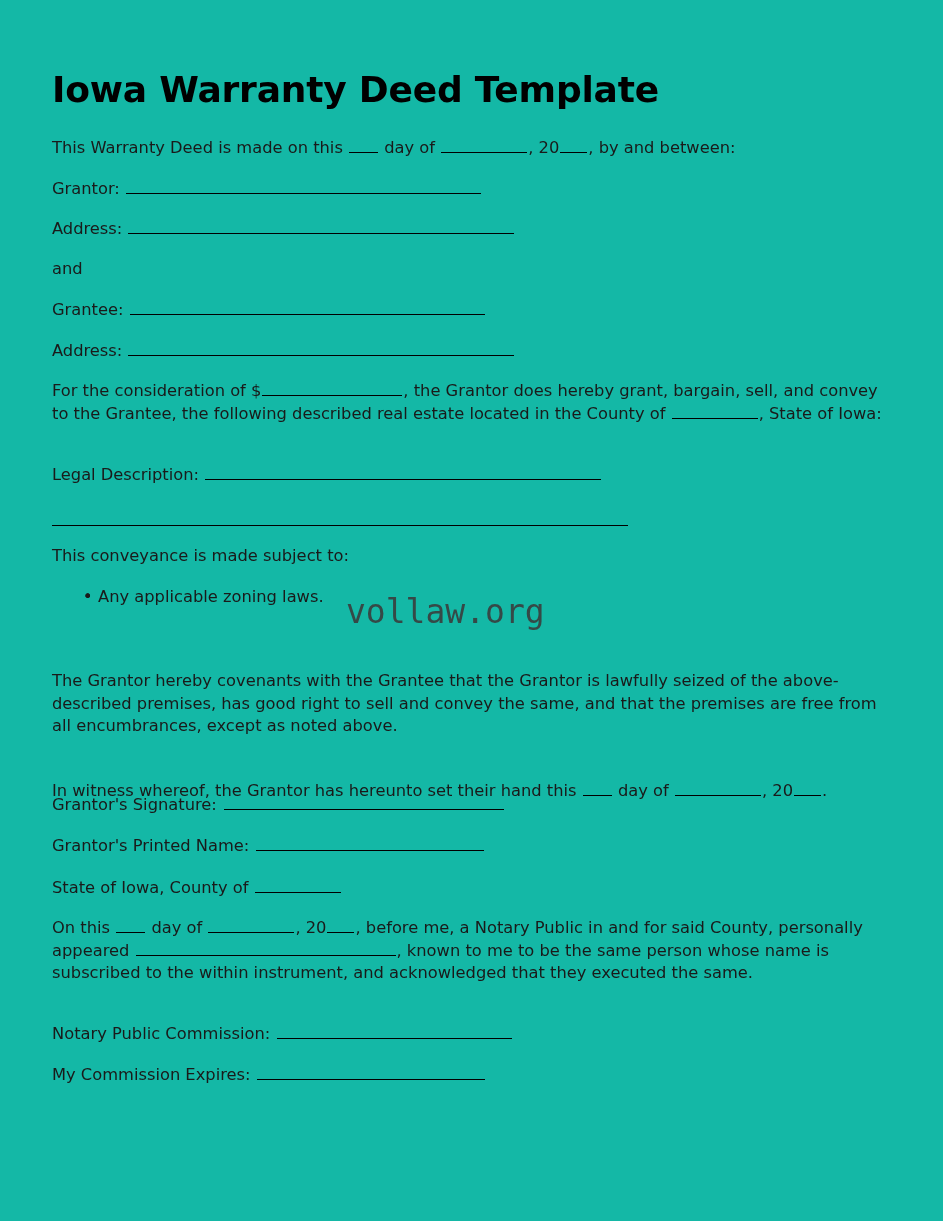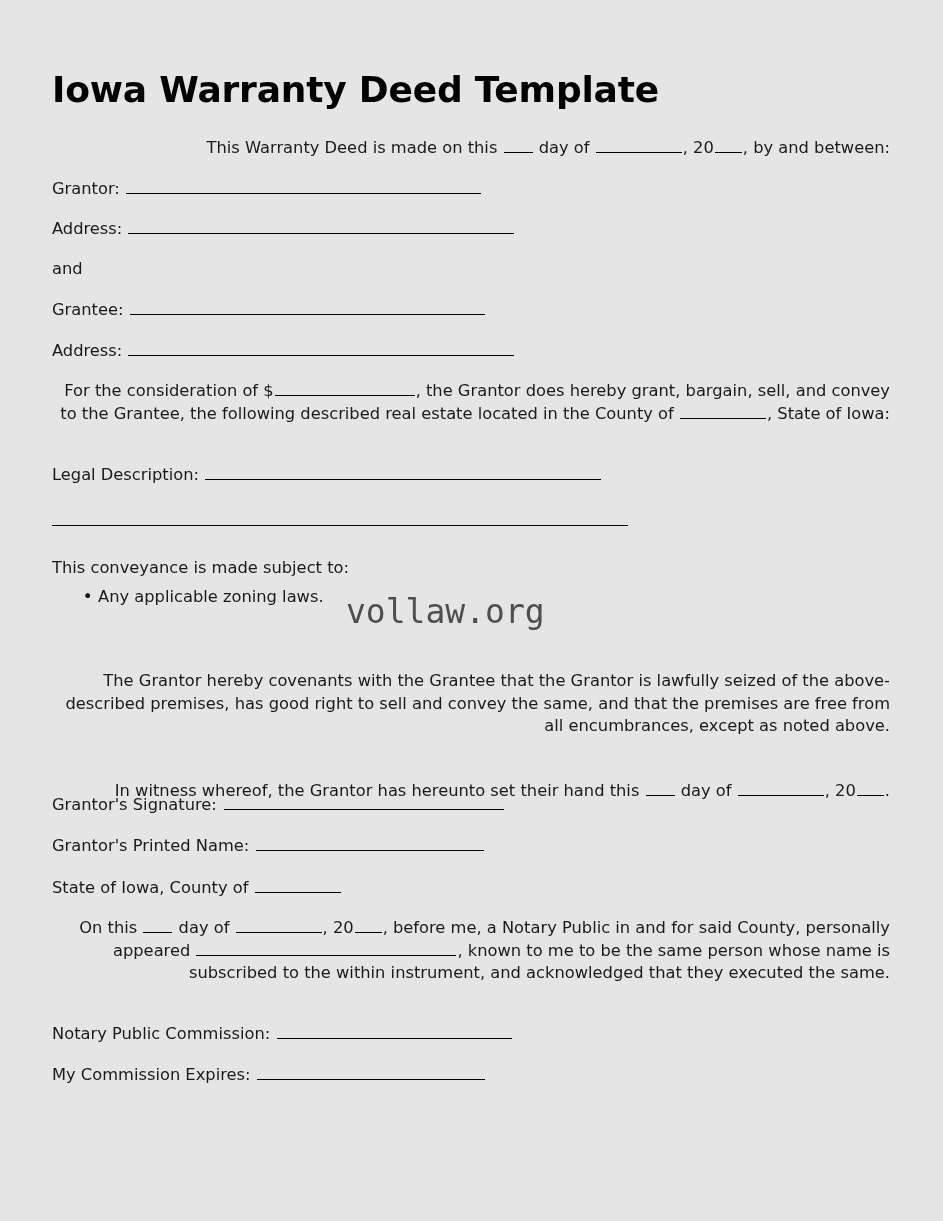--- a/index.html
+++ b/index.html
@@ -9,21 +9,21 @@
   }
   body {
     font-family: "DejaVu Sans", "Liberation Sans", sans-serif;
     color: #000000;
     -webkit-font-smoothing: antialiased;
   }
   .page {
     position: relative;
     width: 943px;
     height: 1221px;
-    background: #e5e5e5;
+    background: #14b8a6;
     overflow: hidden;
     box-sizing: border-box;
   }
   .doc {
     position: absolute;
     left: 52px;
     top: 0;
     width: 838px;
   }
   h1.doc-title {
@@ -38,21 +38,21 @@
     line-height: 44px;
     white-space: nowrap;
   }
   .para {
     position: absolute;
     left: 0;
     font-size: 16.3px;
     line-height: 22.6px;
     color: #1a1a1a;
   }
-  .para.w-full { width: 838px; text-align: right; }
+  .para.w-full { width: 838px; }
   .bold { font-weight: normal; }
   .blank {
     display: inline-block;
     border-bottom: 1.6px solid #000;
     height: 0.92em;
     vertical-align: baseline;
     margin: 0 1px;
   }
   .ul-list {
     position: absolute;
@@ -125,21 +125,21 @@
     <div class="para w-full" style="top:380px;">
       <span>For the consideration of $</span><span class="blank" style="width:140px;"></span><span>, the Grantor does hereby grant, bargain, sell, and convey to the Grantee, the following described real estate located in the County of </span><span class="blank" style="width:86px;"></span><span>, State of Iowa:</span>
     </div>
 
     <div class="para" style="top:464px;">
       <span class="bold">Legal Description:</span><span class="blank" style="width:396px;margin-left:6px;"></span>
     </div>
 
     <div class="rule" style="left:0px;top:525px;width:576px;"></div>
 
-    <div class="para" style="top:545px;margin-top:12px;">This conveyance is made subject to:</div>
+    <div class="para" style="top:545px;">This conveyance is made subject to:</div>
 
     <ul class="ul-list" style="top:586px;">
       <li><span class="bullet">•</span></li>
       <li><span class="bullet">•</span><span>Any applicable zoning laws.</span></li>
     </ul>
 
     <div class="watermark" style="left:294px;top:595px;text-align:right;">vollaw.org</div>
 
     <div class="para w-full" style="top:670px;">The Grantor hereby covenants with the Grantee that the Grantor is lawfully seized of the above-described premises, has good right to sell and convey the same, and that the premises are free from all encumbrances, except as noted above.</div>
 

